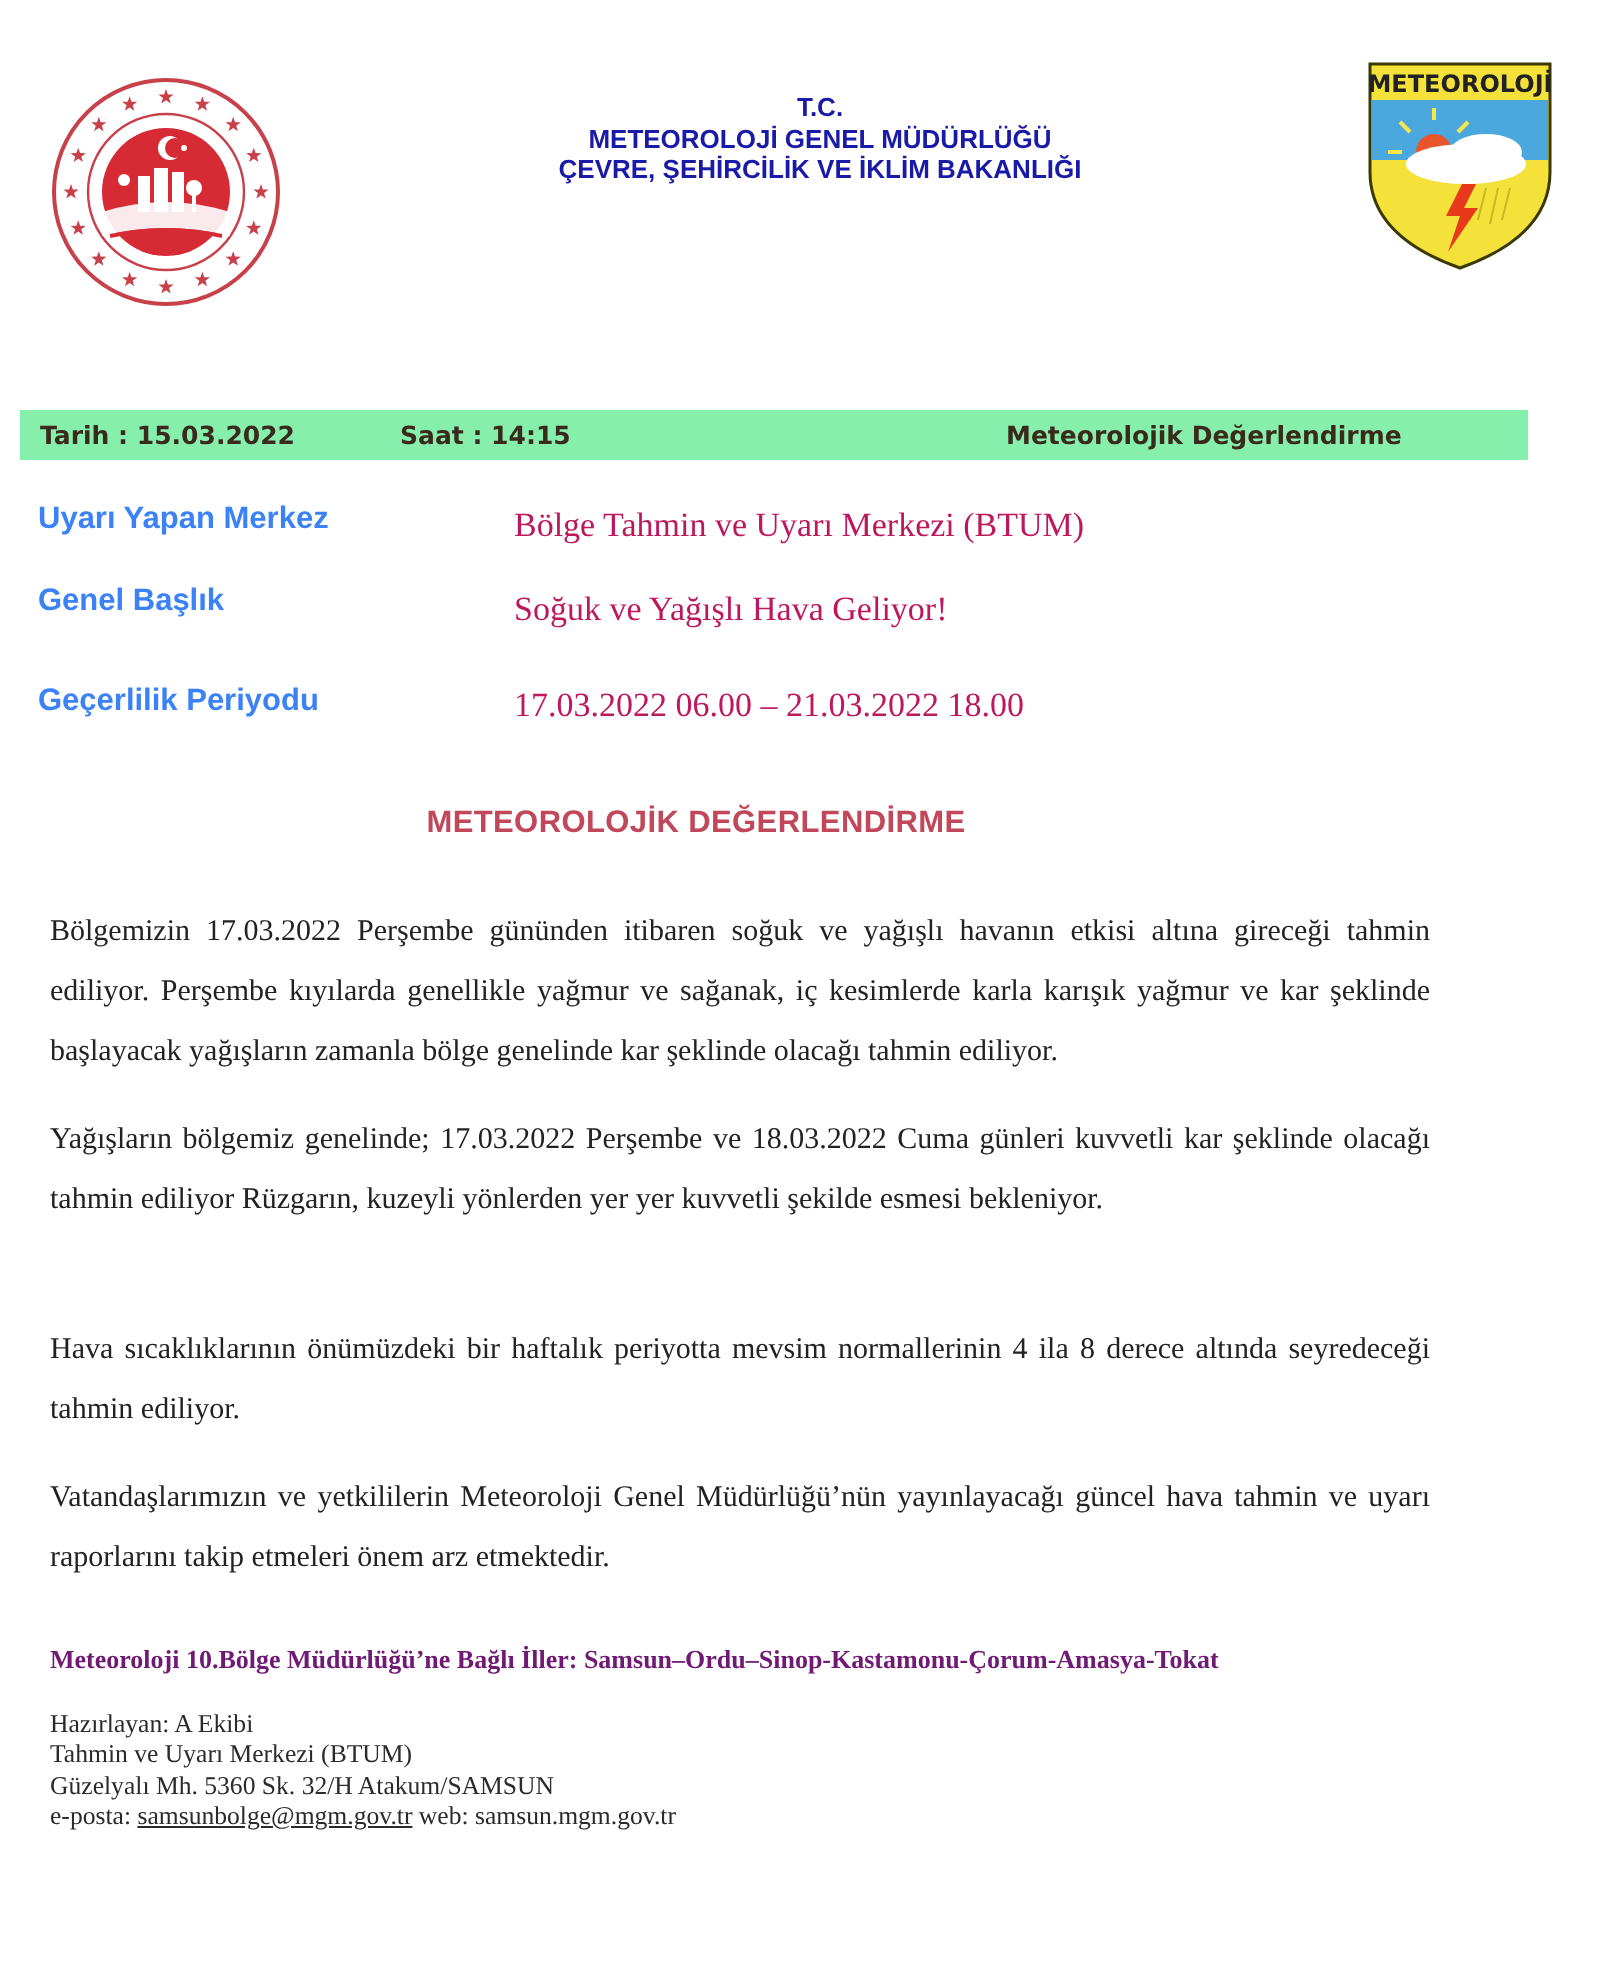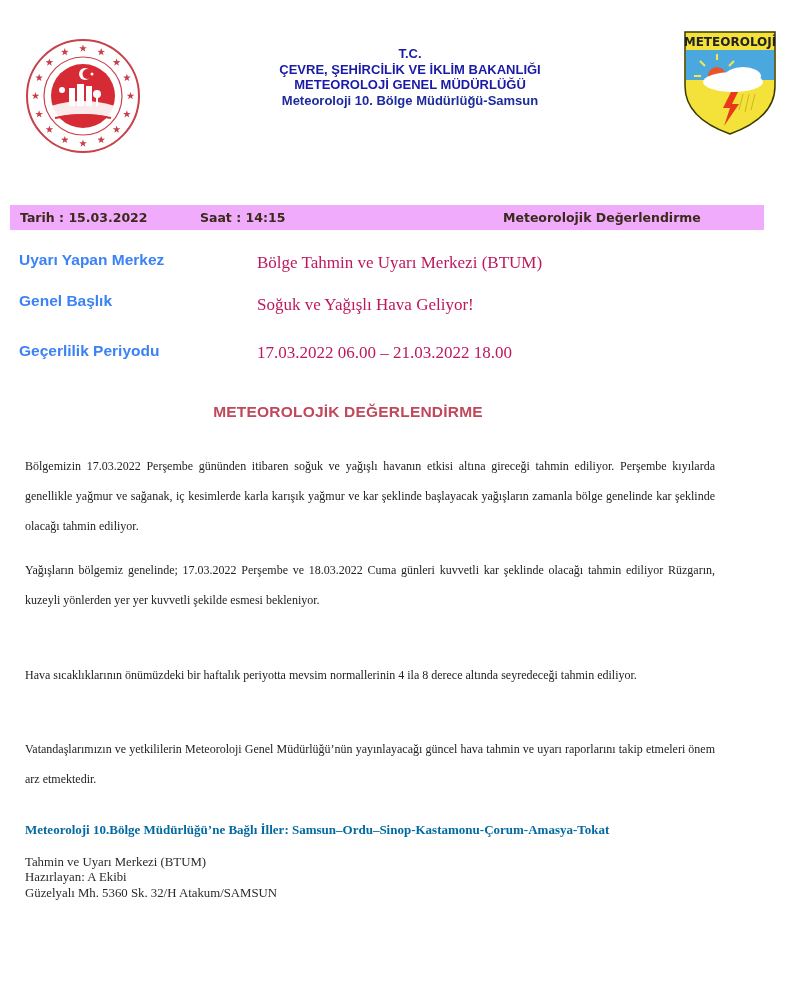--- a/index.html
+++ b/index.html
@@ -16,21 +16,21 @@
     color: #1a1aa8; font-size: 13px; line-height: 15.5px;
   }
   .header-center .line { display: block; }
   .header-center .line.last { color: #1c2a9c; }
 
   .logo-left { left: 25px; top: 38px; width: 116px; height: 116px; }
   .logo-right { left: 683px; top: 30px; width: 94px; height: 106px; }
 
   
   .info-bar {
-    left: 10px; top: 205px; width: 754px; height: 25px; background: #f0abfc;
+    left: 10px; top: 205px; width: 754px; height: 25px; background: #86efac;
     font-family: "DejaVu Sans", sans-serif; font-weight: bold; font-size: 12.5px;
     color: #3a2a1a;
   }
   .info-bar span { position: absolute; top: 5px; }
   .info-date { left: 10px; }
   .info-time { left: 190px; }
   .info-type { left: 493px; }
 
   
   .kv-label {
@@ -41,26 +41,26 @@
     left: 257px; font-family: "Liberation Serif", serif; font-size: 17px; color: #be185d;
   }
 
   .section-title {
     left: 0; width: 696px; top: 403px; text-align: center;
     font-family: "Liberation Sans", sans-serif; font-weight: bold; font-size: 15.5px;
     color: #c0485a; letter-spacing: 0.2px;
   }
 
   .para {
-    left: 25px; width: 690px; font-size: 12px; line-height: 30px; color: #222;
+    left: 25px; width: 690px; font-size: 15px; line-height: 30px; color: #222;
     text-align: justify;
   }
 
   .footer-strong {
-    left: 25px; top: 822px; font-weight: bold; font-size: 13px; color: #0369a1;
+    left: 25px; top: 822px; font-weight: bold; font-size: 13px; color: #701a75;
   }
   .footer-lines {
     left: 25px; top: 855px; font-size: 12.8px; line-height: 15.3px; color: #2a2a2a;
   }
   .footer-lines div { white-space: nowrap; }
   .email-link { text-decoration: underline; color: #2a2a2a; }
 </style>
 </head>
 <body>
 
@@ -96,23 +96,22 @@
     <rect x="71" y="58" width="2" height="10" fill="#fff"></rect>
     <circle cx="37" cy="52" r="3" fill="#fff"></circle>
     <circle cx="60" cy="36" r="6" fill="#fff"></circle>
     <circle cx="62.5" cy="36" r="5" fill="#d62b35"></circle>
     <circle cx="67" cy="36" r="1.5" fill="#fff"></circle>
   </svg>
 </div>
 
 <div class="abs header-center">
   <span class="line">T.C.</span>
+  <span class="line">METEOROLOJİ GENEL MÜDÜRLÜĞÜ</span>
   <span class="line">ÇEVRE, ŞEHİRCİLİK VE İKLİM BAKANLIĞI</span>
-  <span class="line">METEOROLOJİ GENEL MÜDÜRLÜĞÜ</span>
-  <span class="line last">Meteoroloji 10. Bölge Müdürlüğü-Samsun</span>
 </div>
 
 <div class="abs logo-right">
   <svg width="94" height="106" viewBox="0 0 94 106">
     <path d="M2 2 H92 V56 Q92 88 47 104 Q2 88 2 56 Z" fill="#f4e23a" stroke="#3a3a00" stroke-width="1.5"></path>
     <rect x="3" y="3" width="88" height="17" fill="#f4e23a"></rect>
     <path d="M3 20 H91 V50 H3 Z" fill="#4aa8df"></path>
     <circle cx="34" cy="46" r="9" fill="#e8552a"></circle>
     <g stroke="#f7e84a" stroke-width="2">
       <line x1="34" y1="30" x2="34" y2="24"></line>
@@ -149,16 +148,19 @@
 
 <div class="abs section-title">METEOROLOJİK DEĞERLENDİRME</div>
 
 <div class="abs para" style="top:451px">Bölgemizin 17.03.2022 Perşembe gününden itibaren soğuk ve yağışlı havanın etkisi altına gireceği tahmin ediliyor. Perşembe kıyılarda genellikle yağmur ve sağanak, iç kesimlerde karla karışık yağmur ve kar şeklinde başlayacak yağışların zamanla bölge genelinde kar şeklinde olacağı tahmin ediliyor.</div>
 <div class="abs para" style="top:555px">Yağışların bölgemiz genelinde; 17.03.2022 Perşembe ve 18.03.2022 Cuma günleri kuvvetli kar şeklinde olacağı tahmin ediliyor Rüzgarın, kuzeyli yönlerden yer yer kuvvetli şekilde esmesi bekleniyor.</div>
 <div class="abs para" style="top:660px">Hava sıcaklıklarının önümüzdeki bir haftalık periyotta mevsim normallerinin 4 ila 8 derece altında seyredeceği tahmin ediliyor.</div>
 <div class="abs para" style="top:734px">Vatandaşlarımızın ve yetkililerin Meteoroloji Genel Müdürlüğü’nün yayınlayacağı güncel hava tahmin ve uyarı raporlarını takip etmeleri önem arz etmektedir.</div>
 
 <div class="abs footer-strong">Meteoroloji 10.Bölge Müdürlüğü’ne Bağlı İller: Samsun–Ordu–Sinop-Kastamonu-Çorum-Amasya-Tokat</div>
 <div class="abs footer-lines">
+  <div>Hazırlayan: A Ekibi</div>
   <div>Tahmin ve Uyarı Merkezi (BTUM)</div>
-  <div>Hazırlayan: A Ekibi</div>
   <div>Güzelyalı Mh. 5360 Sk. 32/H Atakum/SAMSUN</div>
+  <div>
+    <span>e-posta: </span><span class="email-link">samsunbolge@mgm.gov.tr</span><span> web: samsun.mgm.gov.tr</span>
+  </div>
 </div>
 
 </body></html>

